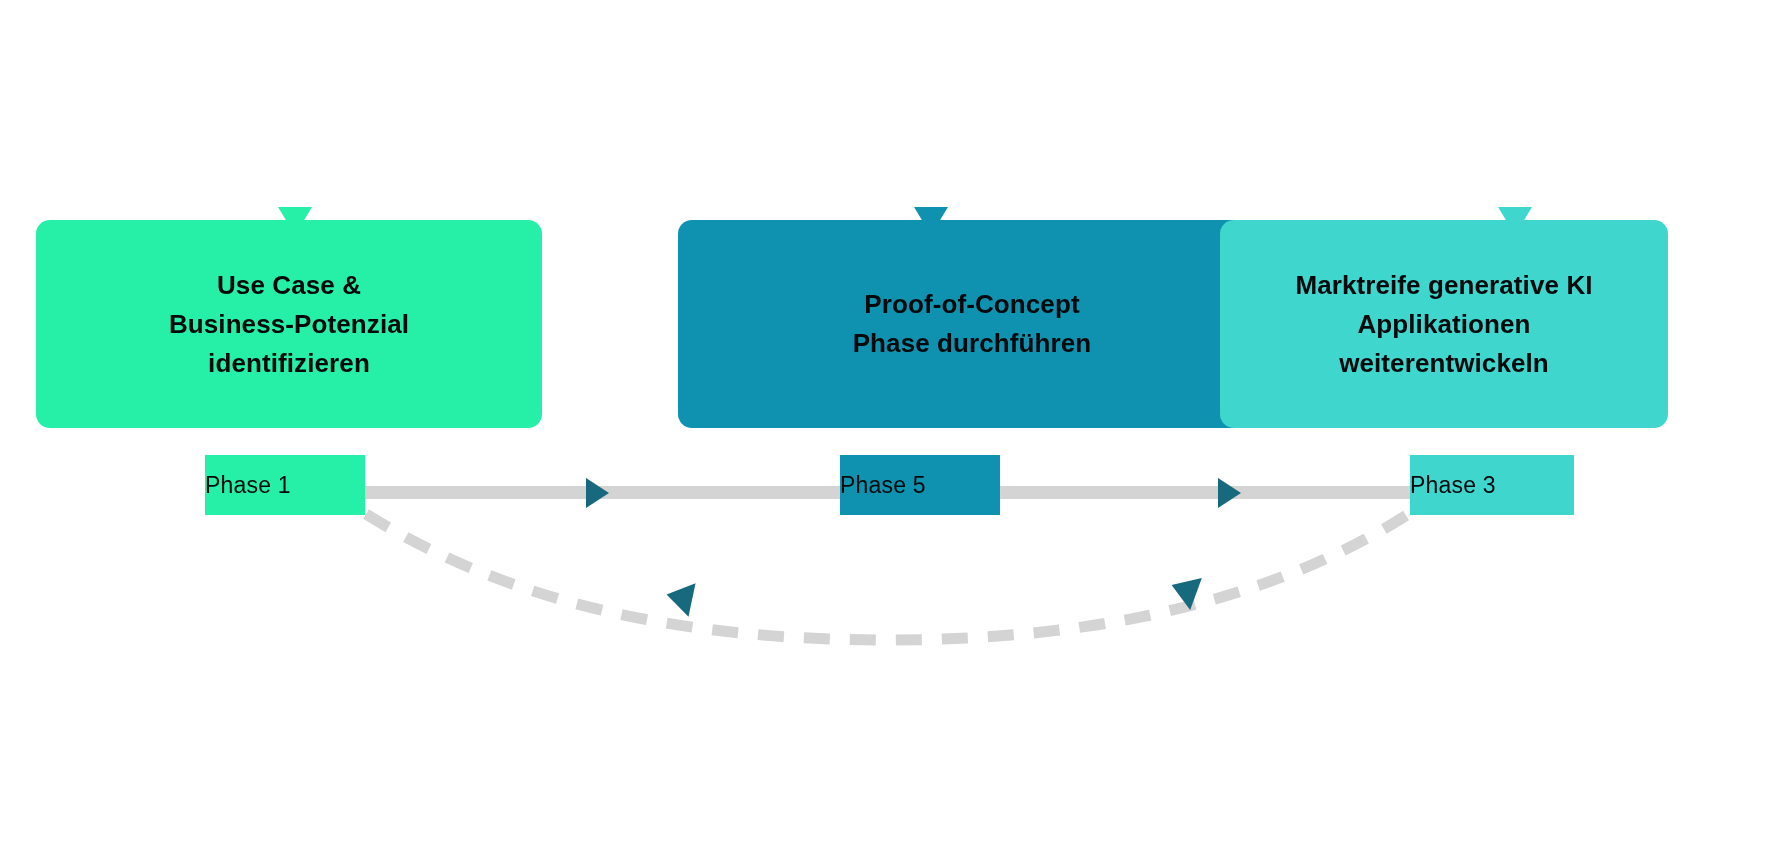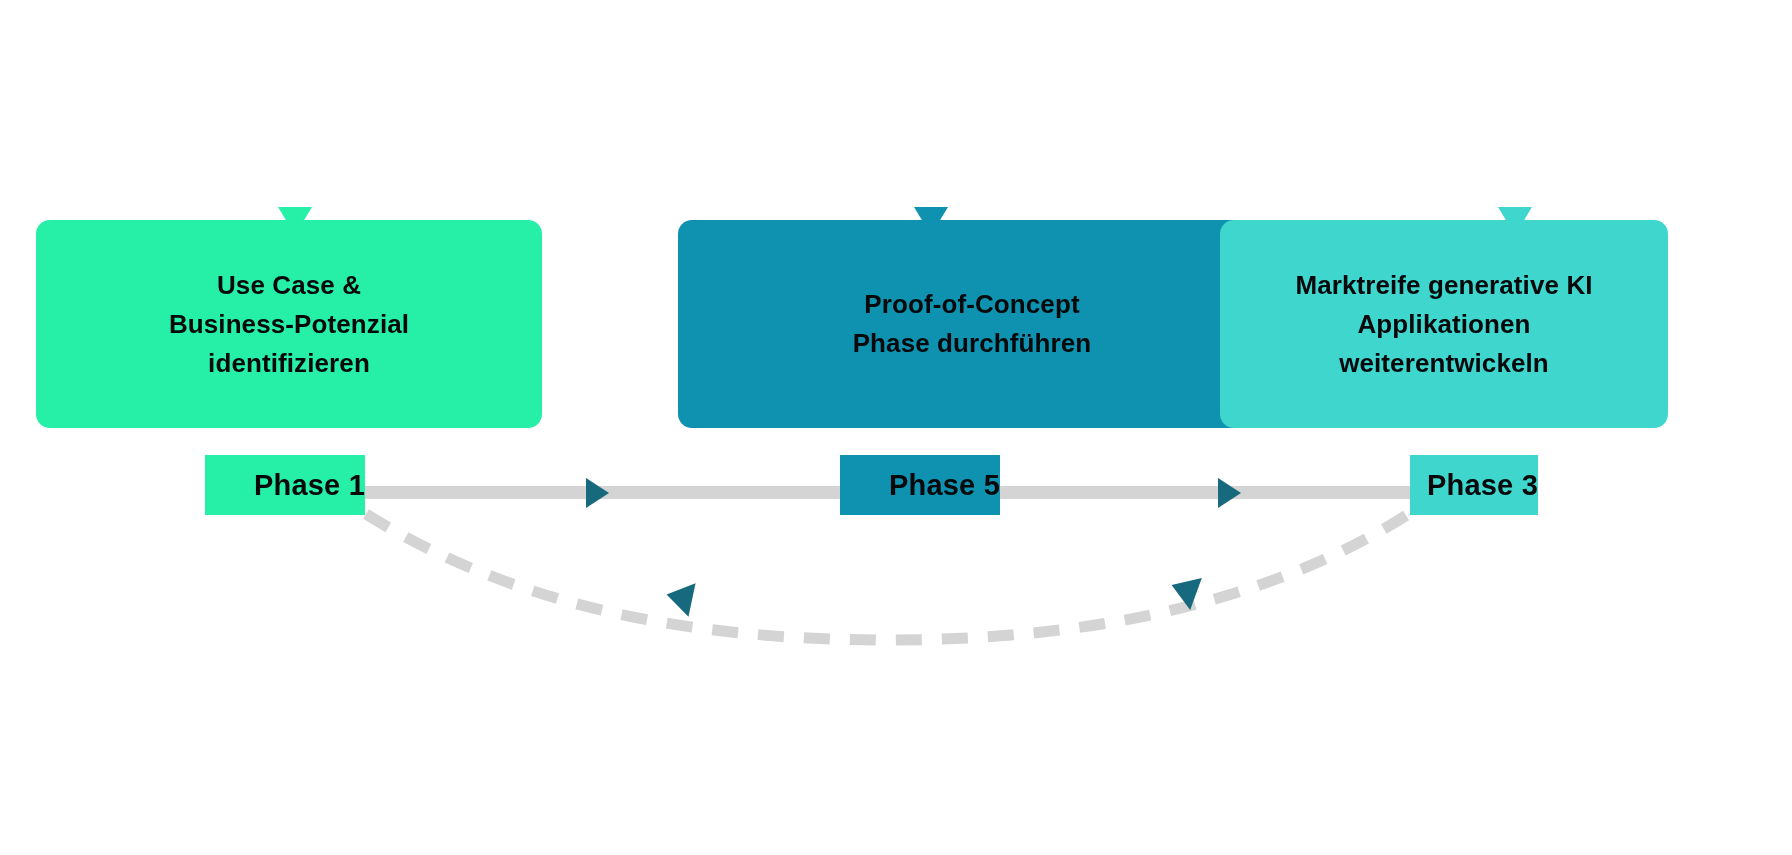--- a/index.html
+++ b/index.html
@@ -83,29 +83,29 @@
   #timeline-arrow-1 { left: 586px; }
   #timeline-arrow-2 { left: 1218px; }
 
   
   .phase-pill {
     position: absolute;
     top: 455px;
     height: 60px;
     display: flex;
     align-items: center;
-    justify-content: flex-end;
-    font-size: 29px;
-    font-weight: bold;
+    justify-content: flex-start;
+    font-size: 23px;
+    font-weight: normal;
     color: #06090b;
     letter-spacing: 0.2px;
   }
   #phase-pill-1 { left: 205px;  width: 160px; background: #26f0a8; }
   #phase-pill-2 { left: 840px;  width: 160px; background: #0e92af; }
-  #phase-pill-3 { left: 1410px; width: 128px; background: #3fd6cd; }
+  #phase-pill-3 { left: 1410px; width: 164px; background: #3fd6cd; }
 
   
   #feedback-layer {
     position: absolute;
     left: 0;
     top: 0;
     width: 1792px;
     height: 855px;
     pointer-events: none;
   }

